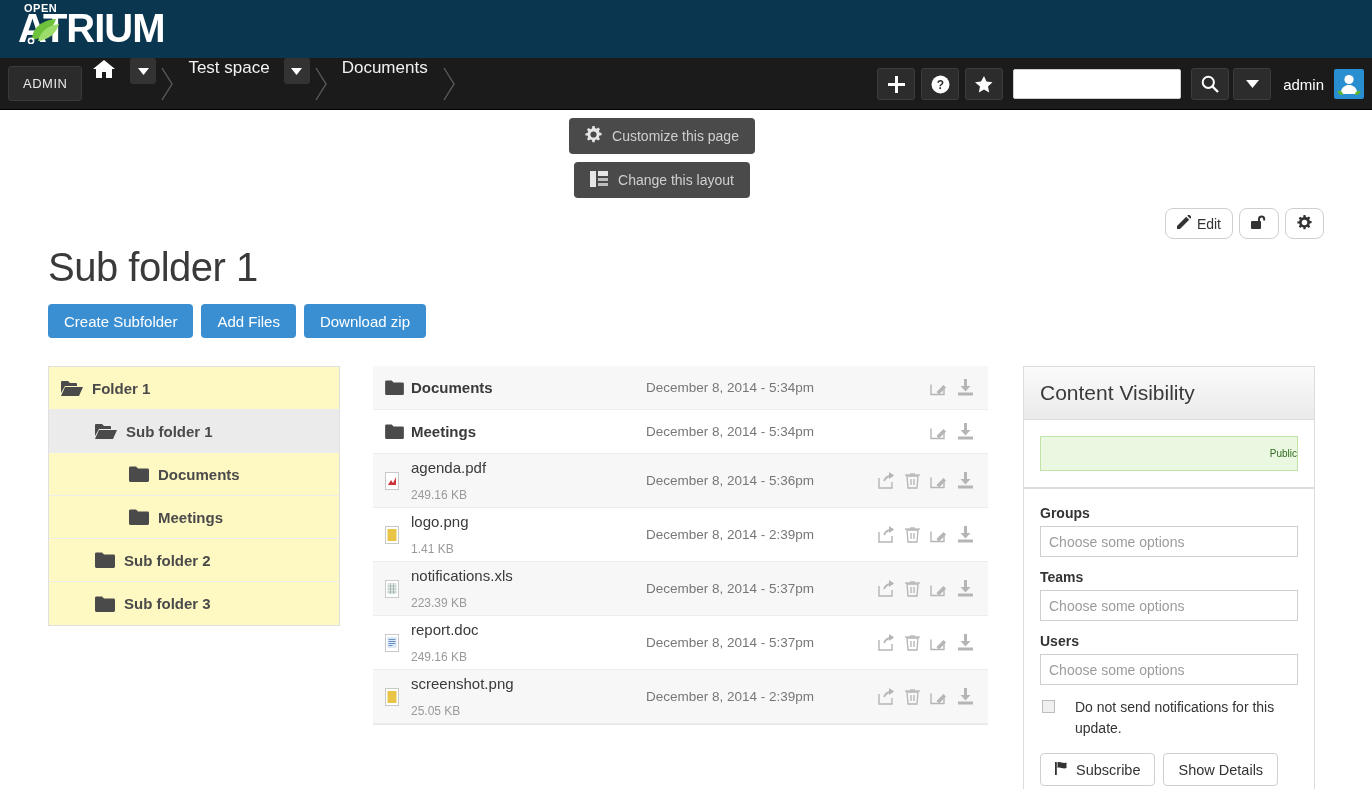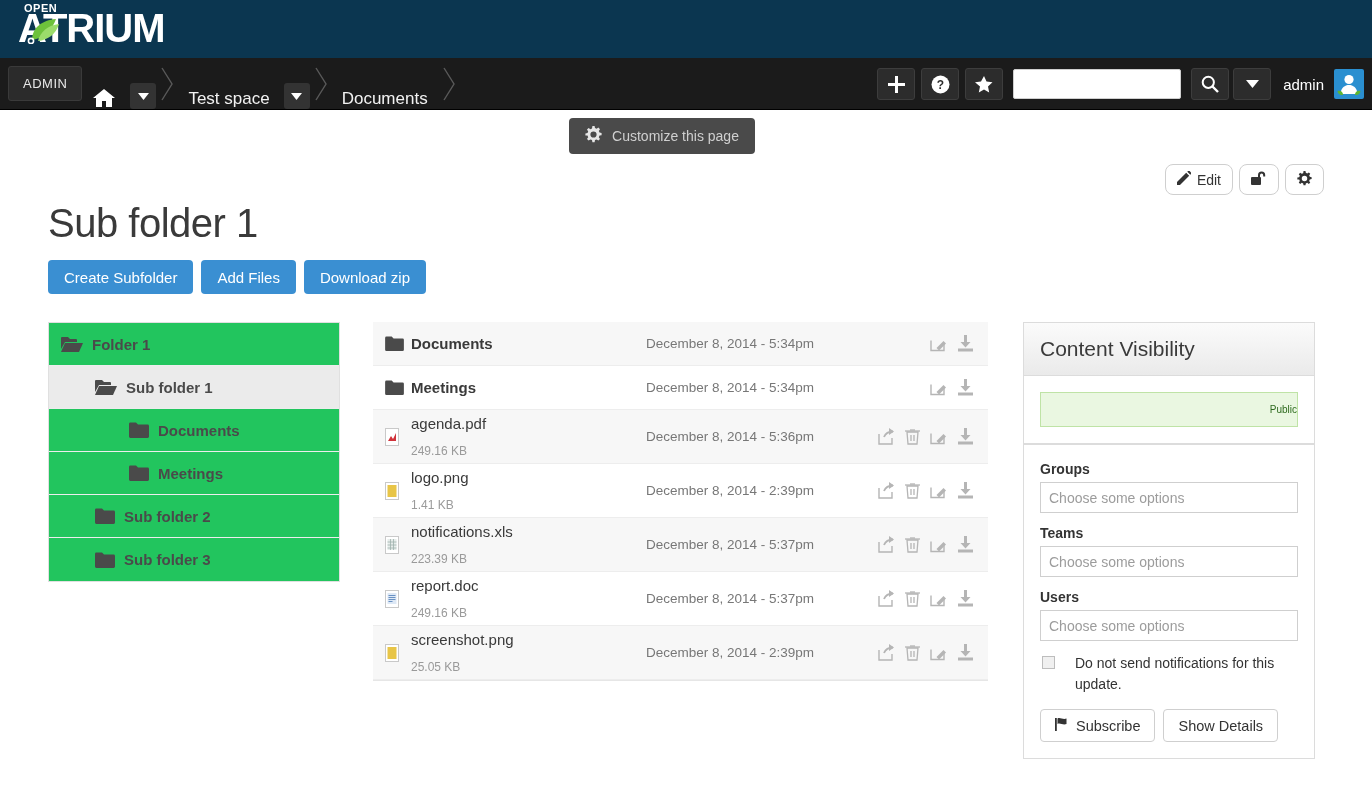--- a/index.html
+++ b/index.html
@@ -44,21 +44,21 @@
     display: flex; align-items: center;
     border-bottom: 1px solid #000;
     position: relative;
   }
   .admin-chip {
     margin-left: 8px;
     background: #2b2b2b; color: #e8e8e8;
     border: 1px solid #3a3a3a; border-radius: 3px;
     font-size: 13px; padding: 9px 14px; letter-spacing: .5px;
   }
-  .crumb-seg { display: flex; align-items: flex-end; height: 100%; }
+  .crumb-seg { display: flex; align-items: flex-start; height: 100%; }
   .crumb-label {
     color: #f2f2f2; font-size: 17px; padding: 0 10px;
   }
   .home-btn {
     color:#fff; padding: 0 10px; display:flex; align-items:center;
   }
   .caret-btn {
     background:#333; border-radius:3px; width: 26px; height: 26px;
     display:flex; align-items:center; justify-content:center;
     margin-left: 4px;
@@ -130,21 +130,21 @@
   
   .cols {
     display:flex; padding: 28px 0 0 48px; gap: 0; align-items:flex-start;
   }
   .col-tree { width: 292px; flex: none; }
   .col-files { width: 615px; flex: none; margin-left: 33px; }
   .col-side  { width: 292px; flex: none; margin-left: 35px; }
 
   
   .tree {
-    border:1px solid #e0e0e0; background:#22c55e;
+    border:1px solid #e0e0e0; background:#fef9c3;
   }
   .tree-item {
     display:flex; align-items:center; height: 43px;
     border-bottom:1px solid #ededed;
     font-size: 15px; font-weight: bold; color:#4a4a4a;
   }
   .tree-item:last-child { border-bottom: none; }
   .tree-item.active { background:#ebebeb; }
   .tree-item .t-ico { margin-right: 9px; display:flex; }
   .lvl0 { padding-left: 12px; }
@@ -306,20 +306,31 @@
 </div>
 
 <div class="customize-bar">
   <button class="dark-btn">
     <span>
       <svg width="17" height="17" viewBox="0 0 17 17" fill="#e6e6e6">
         <path d="M8.5 5.4 a3.1 3.1 0 1 0 0 6.2 a3.1 3.1 0 1 0 0-6.2 Z M7.4 0 h2.2 l.4 2.1 1.6.7 1.8-1.2 1.6 1.6 -1.2 1.8 .7 1.6 2.1.4 v2.2 l-2.1.4 -.7 1.6 1.2 1.8 -1.6 1.6 -1.8-1.2 -1.6.7 -.4 2.1 H7.4 l-.4-2.1 -1.6-.7 -1.8 1.2 -1.6-1.6 1.2-1.8 -.7-1.6 L.4 9.6 V7.4 l2.1-.4 .7-1.6 -1.2-1.8 1.6-1.6 1.8 1.2 1.6-.7 Z"></path>
       </svg>
     </span>
     <span>Customize this page</span>
+  </button>
+  <button class="dark-btn">
+    <span>
+      <svg width="18" height="16" viewBox="0 0 18 16">
+        <rect x="0" y="0" width="6" height="16" fill="#e6e6e6"></rect>
+        <rect x="8" y="0" width="10" height="5" fill="#e6e6e6"></rect>
+        <rect x="8" y="7" width="10" height="3" fill="#bdbdbd"></rect>
+        <rect x="8" y="12" width="10" height="3" fill="#bdbdbd"></rect>
+      </svg>
+    </span>
+    <span>Change this layout</span>
   </button>
 </div>
 
 <div class="tool-row">
   <button class="light-btn">
     <span>
       <svg width="14" height="14" viewBox="0 0 14 14" fill="#333">
           <path d="M0 11 L9.2 1.8 l3 3 L3 14 H0 Z M10.3 .7 l1.5-1.5 3 3 -1.5 1.5 Z"></path>
         </svg>
     </span>

